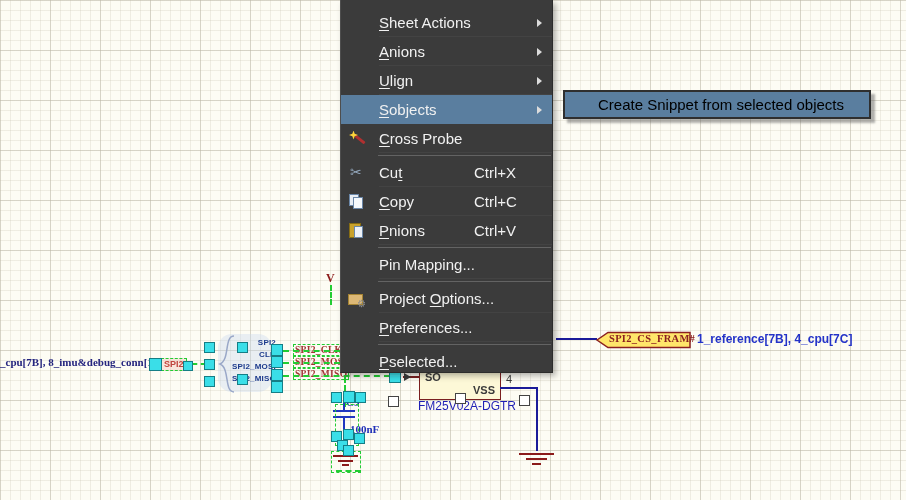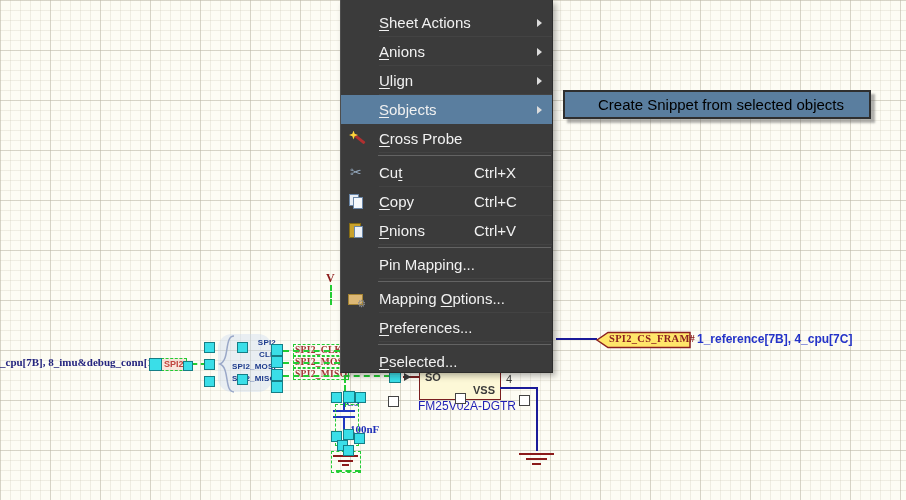--- a/index.html
+++ b/index.html
@@ -264,21 +264,21 @@
       <span class="ic"></span>
       <span class="lbl"><i>Pin Mapping...</i><i class="key"></i><i></i></span>
     </div>
 
     <div class="sep"></div>
 
     <div class="mi">
       <span class="ic">
           <span class="ifold"></span>
         </span>
-      <span class="lbl"><i>Mapping </i><i class="key">O</i><i>ptions...</i></span>
+      <span class="lbl"><i>Project </i><i class="key">O</i><i>ptions...</i></span>
     </div>
 
     <div class="mi">
       <span class="ic"></span>
       <span class="lbl"><i></i><i class="key">P</i><i>references...</i></span>
     </div>
 
     <div class="sep"></div>
 
     <div class="mi">

